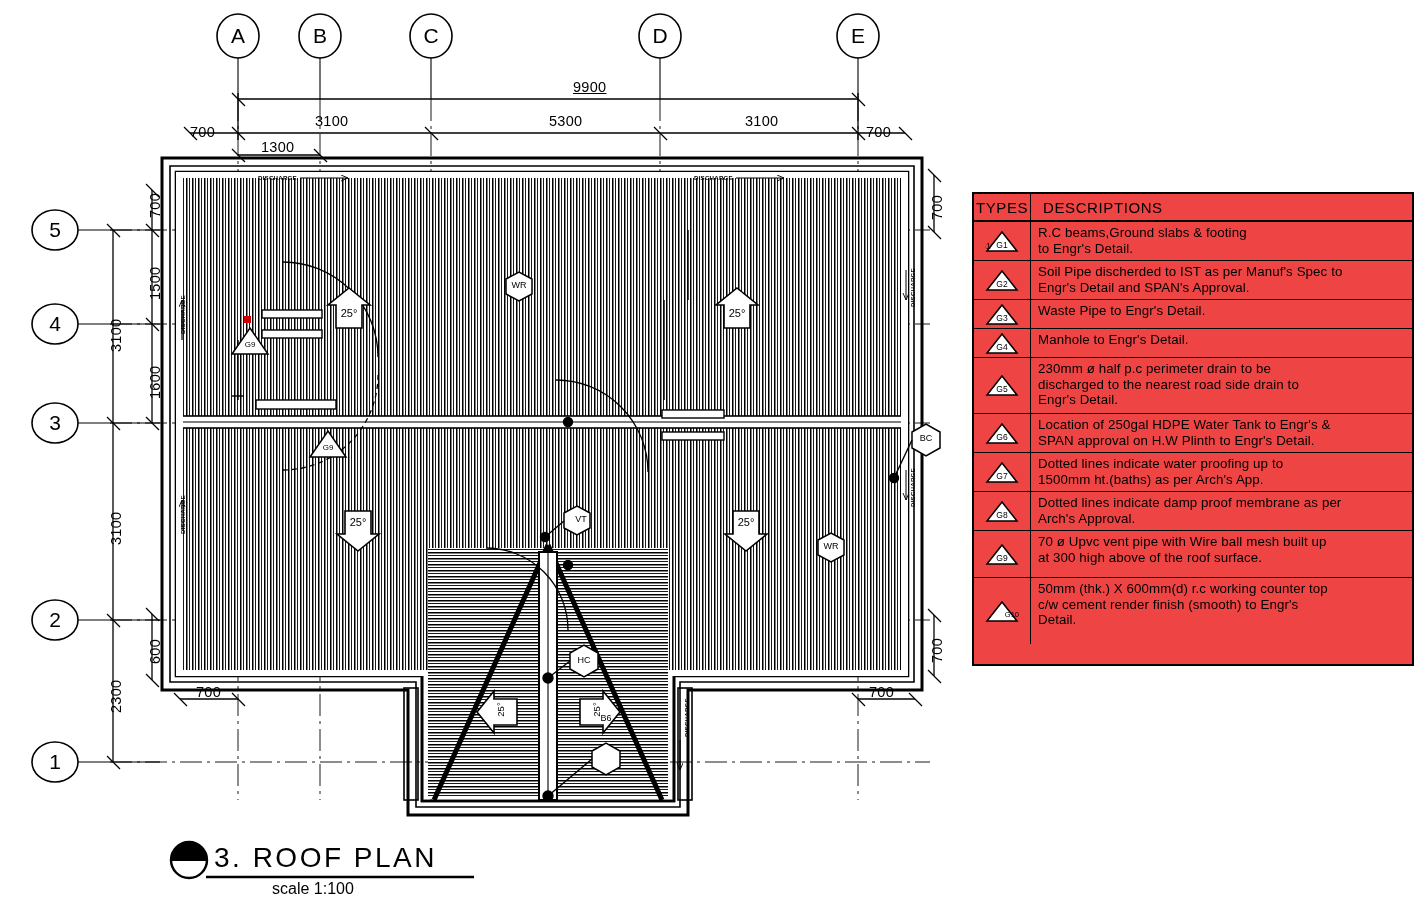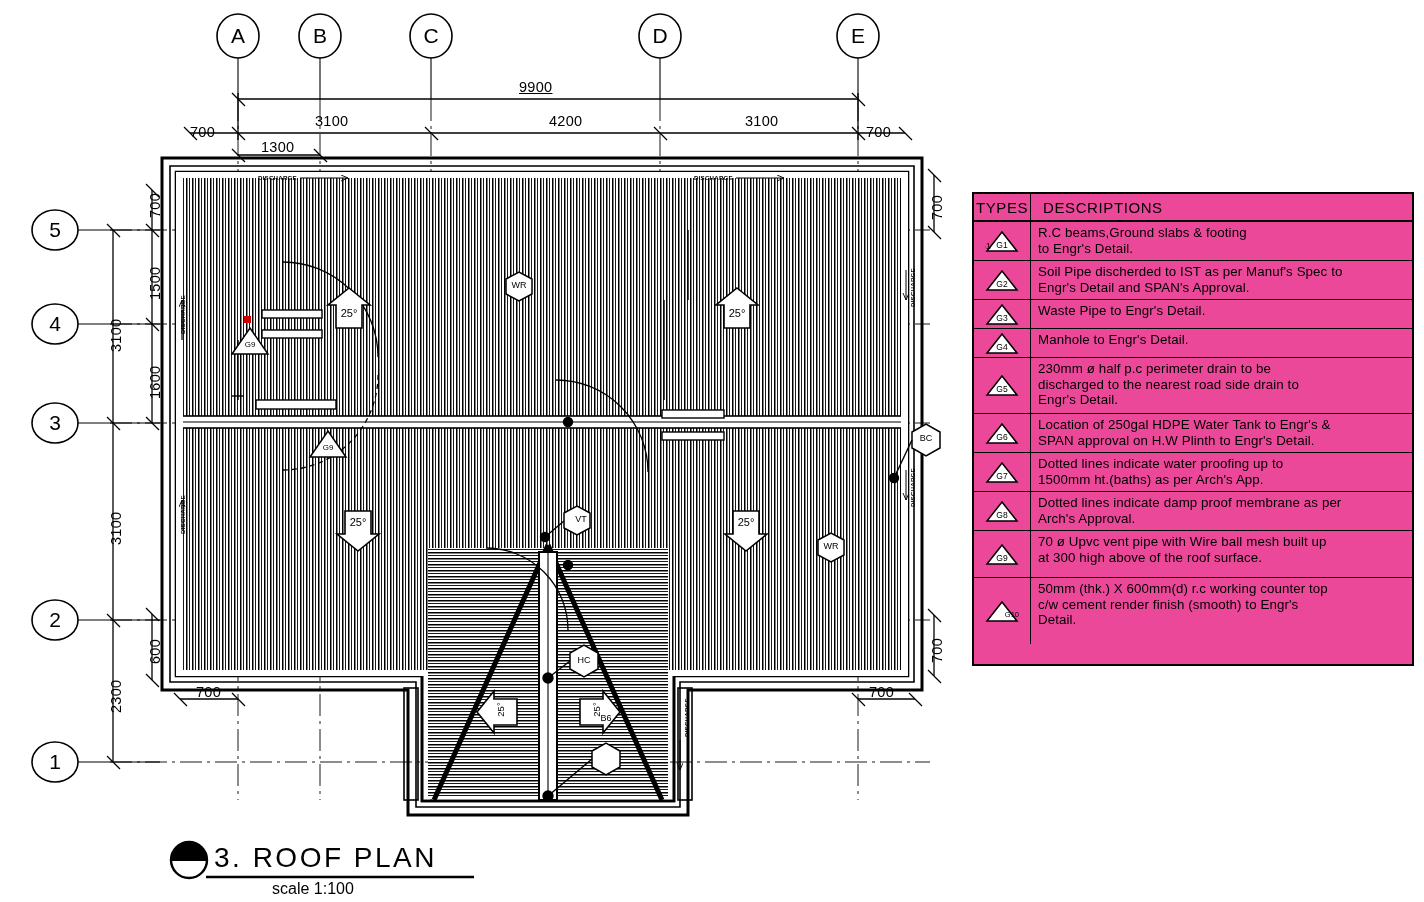--- a/index.html
+++ b/index.html
@@ -2,21 +2,21 @@
 <html><head>
 <meta charset="utf-8">
 <style>
   html,body{margin:0;padding:0;background:#ffffff;}
   body{
     width:1424px;height:902px;position:relative;overflow:hidden;
     font-family:"Liberation Sans", sans-serif;color:#000;
   }
   #stage{position:absolute;inset:0;}
   svg{position:absolute;left:0;top:0;}
-  .lg-table{position:absolute;box-sizing:border-box;border:2px solid #000;background:#ec4899;}
+  .lg-table{position:absolute;box-sizing:border-box;border:2px solid #000;background:#ef4444;}
   .lg-head{display:flex;border-bottom:2px solid #000;}
   .lg-row{display:flex;border-bottom:1.6px solid #000;}
   .lg-row:last-child{border-bottom:none;}
   .lg-c1{width:56px;flex:0 0 56px;border-right:1.6px solid #000;display:flex;align-items:center;justify-content:center;padding:3px 0;}
   .lg-c2{flex:1;padding:3px 6px 4px 7px;}
   .lg-hc1{width:56px;flex:0 0 56px;border-right:1.6px solid #000;display:flex;align-items:center;justify-content:center;}
   .lg-hc2{flex:1;padding-left:12px;display:flex;align-items:center;}
   .lg-htxt{font-size:15px;letter-spacing:.6px;font-family:"Liberation Sans",sans-serif;}
   .lg-txt{font-size:13.3px;line-height:15.5px;letter-spacing:.1px;white-space:pre-line;font-family:"Liberation Sans",sans-serif;}
   .tri{position:relative;width:34px;height:23px;}
@@ -314,24 +314,24 @@
   <div class="gridlbl" style="left:416px;top:24px;width:30px;">C</div>
   <div class="gridlbl" style="left:645px;top:24px;width:30px;">D</div>
   <div class="gridlbl" style="left:843px;top:24px;width:30px;">E</div>
 
   <div class="gridlbl" style="left:40px;top:218px;width:30px;">5</div>
   <div class="gridlbl" style="left:40px;top:312px;width:30px;">4</div>
   <div class="gridlbl" style="left:40px;top:411px;width:30px;">3</div>
   <div class="gridlbl" style="left:40px;top:608px;width:30px;">2</div>
   <div class="gridlbl" style="left:40px;top:750px;width:30px;">1</div>
 
-  <div class="dim" style="left:519px;top:79px;text-decoration:underline;">9900</div>
+  <div class="dim" style="left:573px;top:79px;text-decoration:underline;">9900</div>
   <div class="dim" style="left:190px;top:124px;">700</div>
   <div class="dim" style="left:315px;top:113px;">3100</div>
-  <div class="dim" style="left:549px;top:113px;">4200</div>
+  <div class="dim" style="left:549px;top:113px;">5300</div>
   <div class="dim" style="left:745px;top:113px;">3100</div>
   <div class="dim" style="left:866px;top:124px;">700</div>
   <div class="dim" style="left:261px;top:139px;">1300</div>
 
   <div class="dimv" style="left:108px;top:352px;transform:rotate(-90deg);">3100</div>
   <div class="dimv" style="left:108px;top:545px;transform:rotate(-90deg);">3100</div>
   <div class="dimv" style="left:108px;top:713px;transform:rotate(-90deg);">2300</div>
 
   <div class="dimv" style="left:147px;top:218px;transform:rotate(-90deg);">700</div>
   <div class="dimv" style="left:147px;top:300px;transform:rotate(-90deg);">1500</div>

